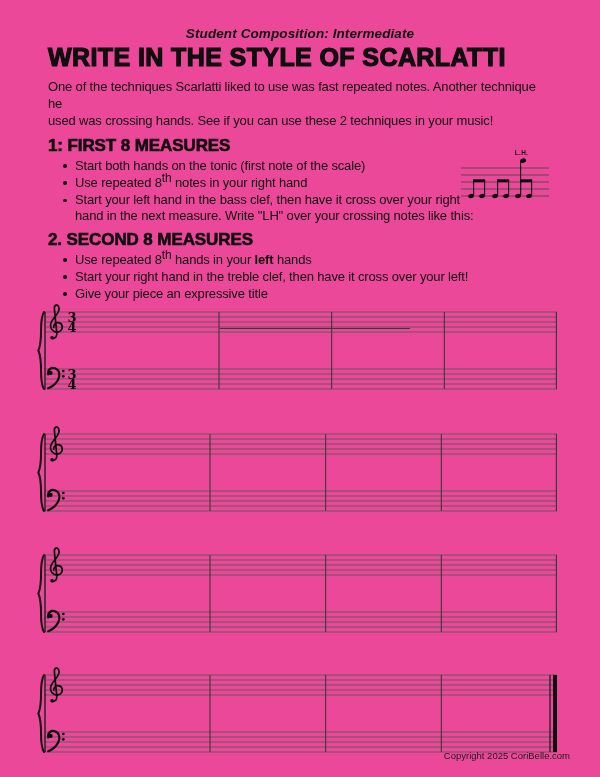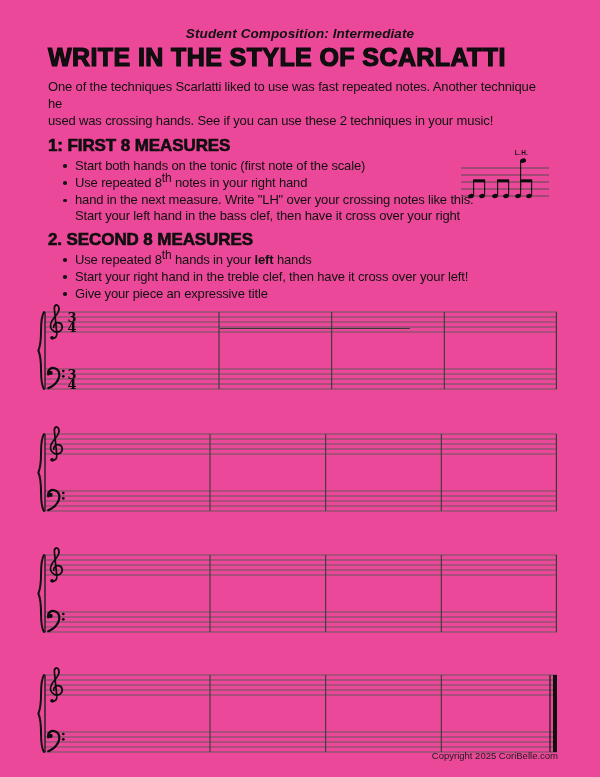--- a/index.html
+++ b/index.html
@@ -18,21 +18,21 @@
   ul.bullets li{position:relative;padding-left:13px;margin:0 0 1px;font-size:13px;line-height:16.2px;letter-spacing:-.15px;}
   ul.bullets li::before{content:"";position:absolute;left:1px;top:6.5px;width:3.6px;height:3.6px;border-radius:50%;background:#141414;}
   sup{font-size:12px;line-height:0;text-align:right;}
   b{font-weight:bold;}
 
   .title-line{margin:26px 0 0 172px;width:190px;height:0;border-top:1.4px solid #3a3a3a;}
 
   .example{position:absolute;left:459px;top:144px;width:94px;height:62px;}
 
   .system{position:absolute;left:37px;width:524px;height:100px;}
-  .copyright{position:absolute;top:750px;right:42px;font-size:9.5px;letter-spacing:0;color:#1c1c1c;}
+  .copyright{position:absolute;top:750px;right:30px;font-size:9.5px;letter-spacing:0;color:#1c1c1c;}
 </style>
 </head>
 <body>
 
 <div class="page">
 
   <div class="subtitle">Student Composition: Intermediate</div>
   <div class="big-title">WRITE IN THE STYLE OF SCARLATTI</div>
 
   <div class="intro">
@@ -42,22 +42,22 @@
 
   <div class="heading">1: FIRST 8 MEASURES</div>
   <ul class="bullets">
     <li>
       <span>Start both hands on the tonic (first note of the scale)</span>
     </li>
     <li>
       <span>Use repeated 8</span><sup>th</sup><span> notes in your right hand</span>
     </li>
     <li>
+      <div>Start your left hand in the bass clef, then have it cross over your right</div>
       <div>hand in the next measure. Write "LH" over your crossing notes like this:</div>
-      <div>Start your left hand in the bass clef, then have it cross over your right</div>
     </li>
   </ul>
 
   <div class="heading">2. SECOND 8 MEASURES</div>
   <ul class="bullets">
     <li>
       <span>Use repeated 8</span><sup>th</sup><span> hands in your </span><b>left</b><span> hands</span>
     </li>
     <li>
       <span>Start your right hand in the treble clef, then have it cross over your left!</span>

